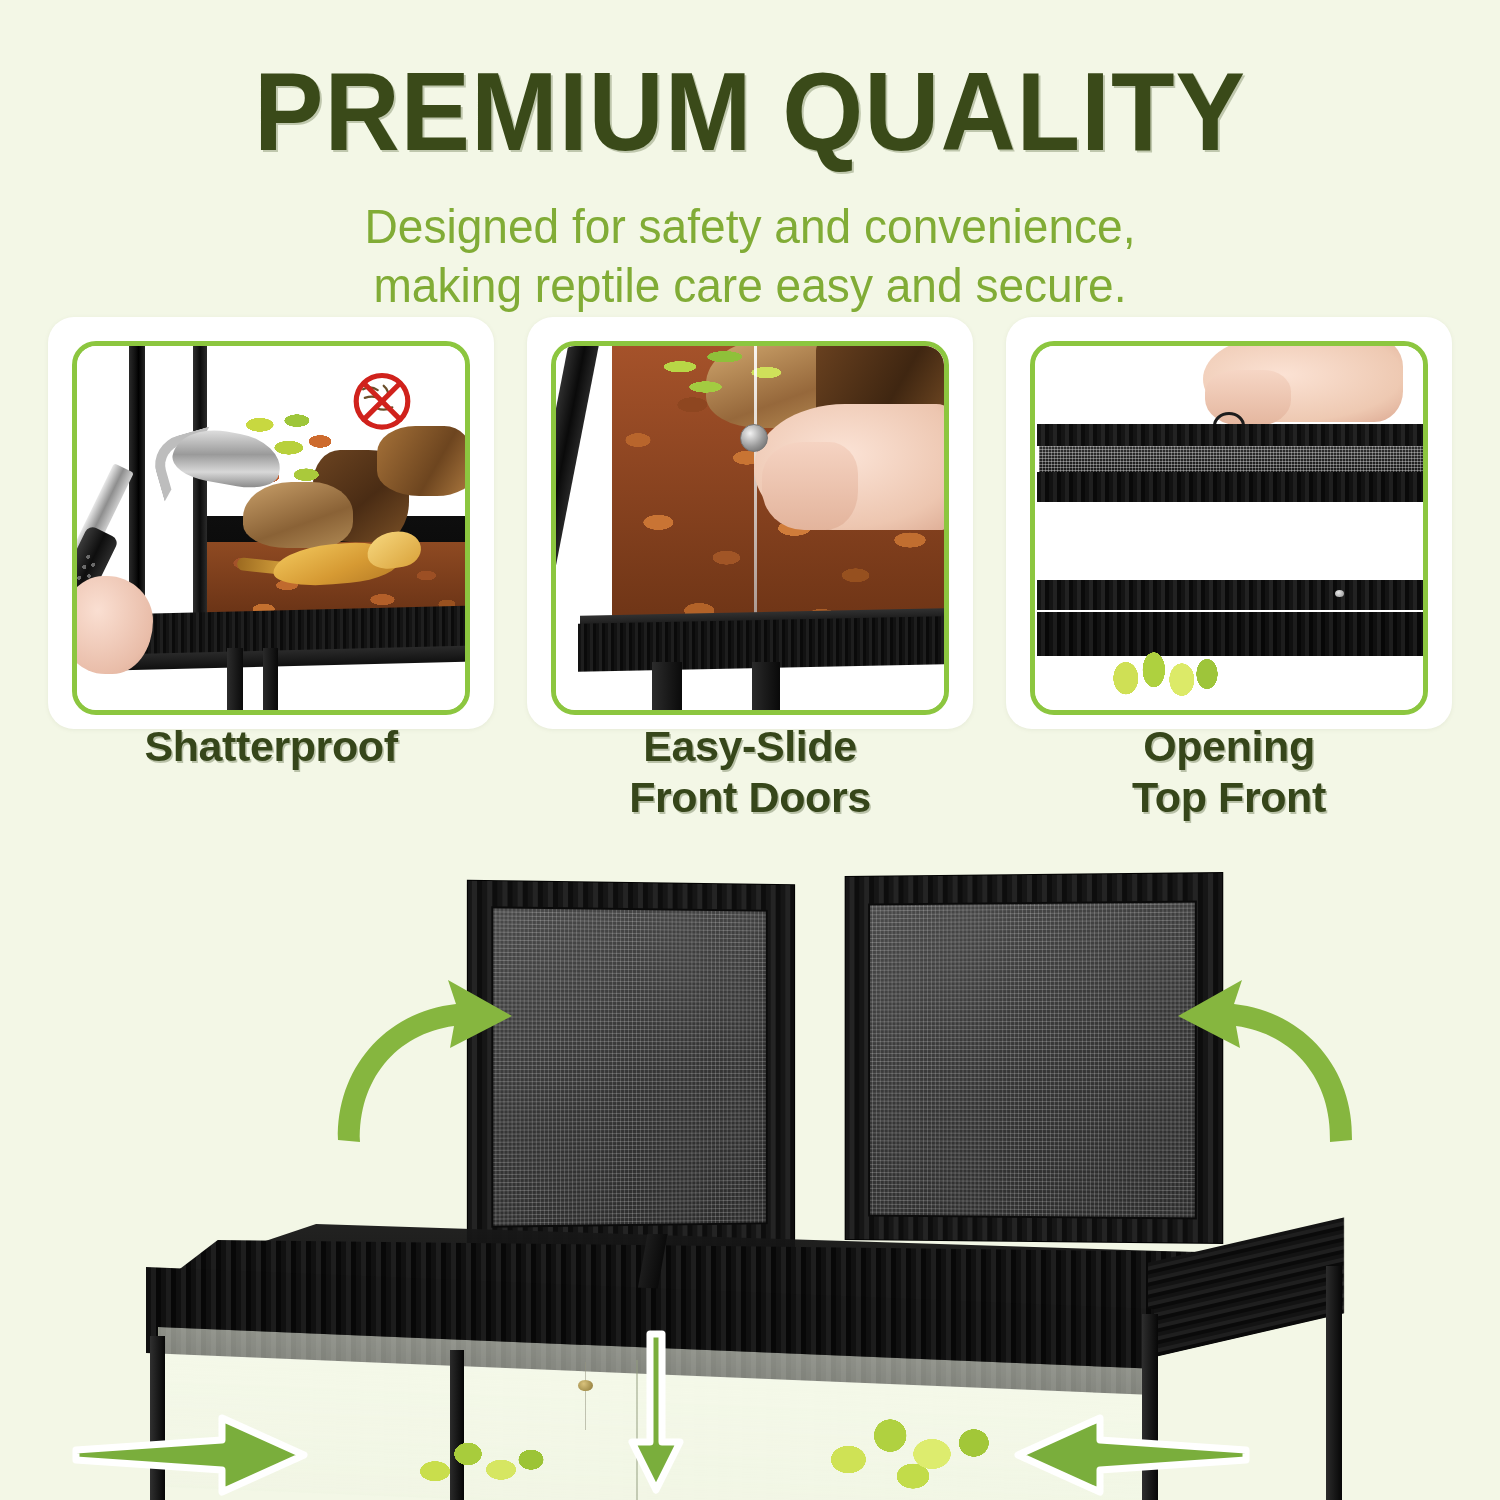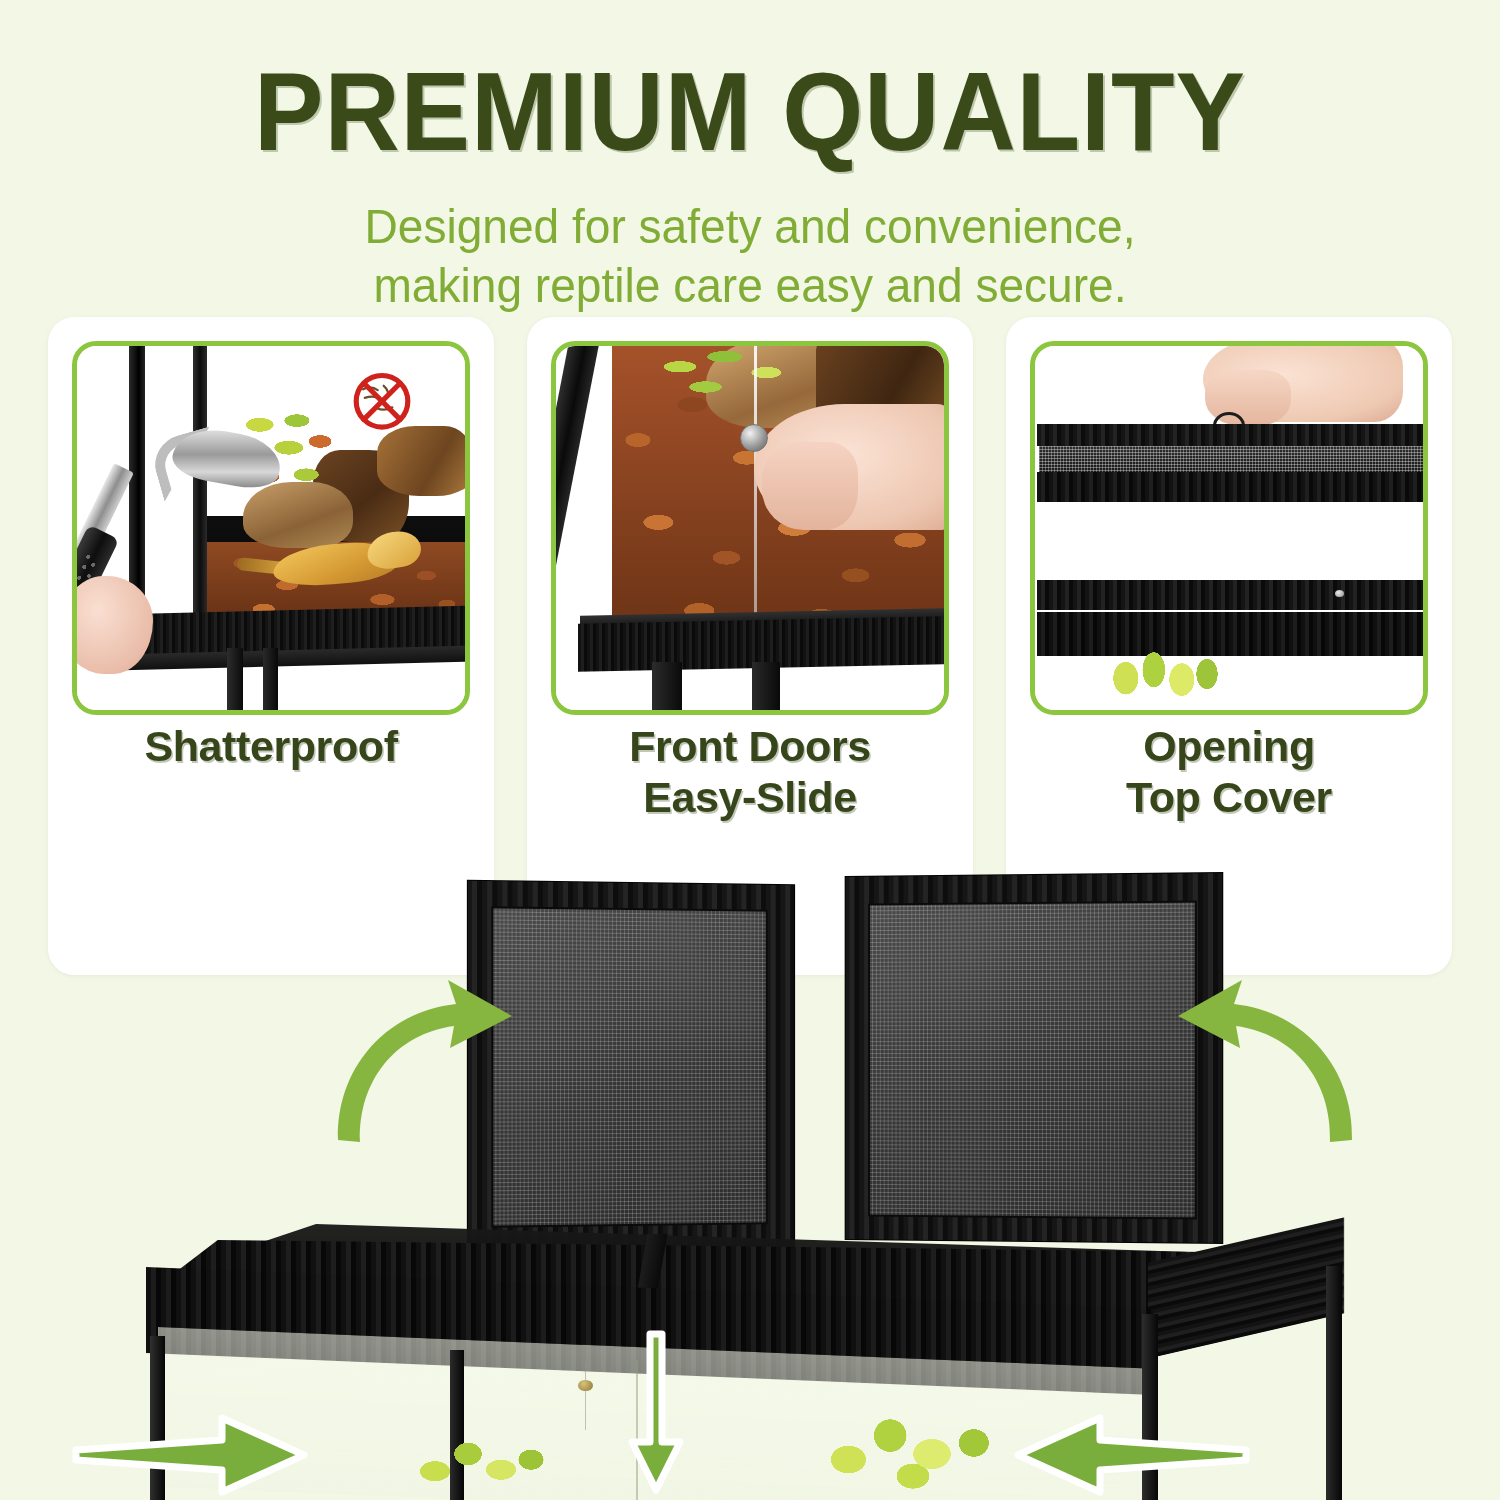--- a/index.html
+++ b/index.html
@@ -56,21 +56,21 @@
     top: 317px;
     left: 48px;
     width: 1404px;
     height: 538px;
     display: flex;
     justify-content: space-between;
   }
   .card {
     position: relative;
     width: 446px;
-    height: 658px;
+    height: 412px;
     background: #ffffff;
     border-radius: 26px;
     box-shadow: 0 1px 4px rgba(120,130,90,0.10);
   }
   .photo {
     position: absolute;
     left: 24px;
     top: 24px;
     width: 398px;
     height: 374px;
@@ -565,22 +565,22 @@
           <div class="p2-hand"></div>
           <div class="p2-fingers"></div>
           <div class="p2-knob"></div>
           <div class="p2-rail-top"></div>
           <div class="p2-rail"></div>
           <div class="p2-leg1"></div>
           <div class="p2-leg2"></div>
         </div>
       </div>
       <div class="card-label">
+        <span class="line">Easy-Slide</span>
         <span class="line">Front Doors</span>
-        <span class="line">Easy-Slide</span>
       </div>
     </div>
 
     <div class="card">
       <div class="photo">
         <div class="photo-inner">
           <div class="p3-bg"></div>
           <div class="p3-hand"></div>
           <div class="p3-knuckles"></div>
           <div class="p3-ring"></div>
@@ -589,21 +589,21 @@
           <div class="p3-lid-bot"></div>
           <div class="p3-gap"></div>
           <div class="p3-rail1"></div>
           <div class="p3-rail2"></div>
           <div class="p3-screw"></div>
           <div class="p3-plant"></div>
         </div>
       </div>
       <div class="card-label">
         <span class="line">Opening</span>
-        <span class="line">Top Cover</span>
+        <span class="line">Top Front</span>
       </div>
     </div>
 
   </div>
 
   <div class="hero">
     <div class="lid lid-left"></div>
     <div class="lid-screen lid-left-screen"></div>
 
     <div class="lid lid-right"></div>

